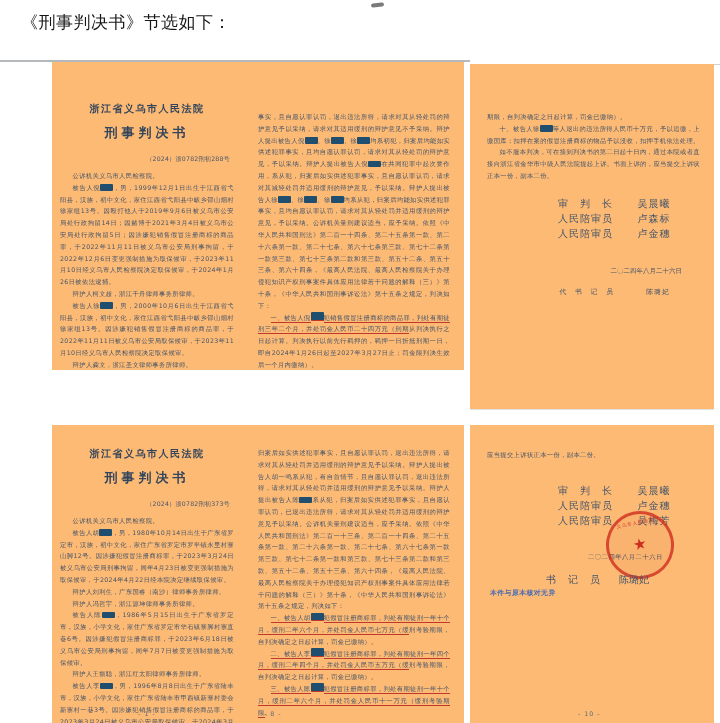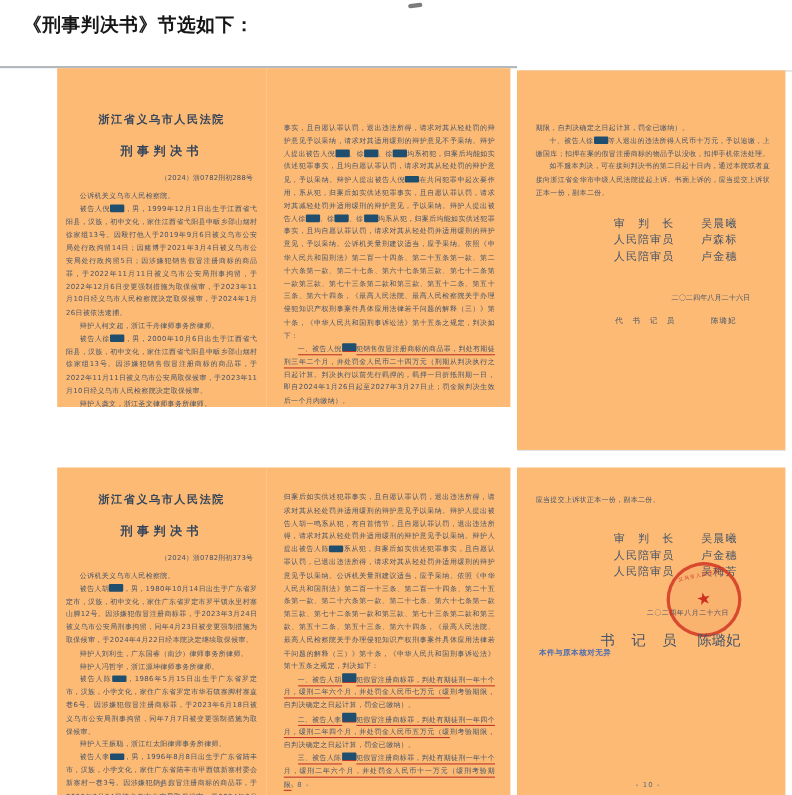--- a/index.html
+++ b/index.html
@@ -3,36 +3,36 @@
 <meta charset="utf-8">
 <style>
   html,body{margin:0;padding:0;}
   body{
     width:720px;height:723px;position:relative;overflow:hidden;
     background:#ffffff;
     font-family:"DejaVu Sans","Liberation Sans",sans-serif;
   }
   .title{
     position:absolute;left:21px;top:11px;margin:0;
-    font-size:17px;font-weight:700;color:#161616;letter-spacing:.5px;
+    font-size:17px;font-weight:400;color:#161616;letter-spacing:.5px;
   }
   .artifact{position:absolute;left:371px;top:3px;width:13px;height:4px;background:#5a5a5a;border-radius:2px;transform:rotate(-7deg);opacity:.8;}
   .edge1{position:absolute;left:0;top:60px;width:470px;height:2px;background:#b6b9bc;}
   .edge2{position:absolute;left:473px;top:64px;width:247px;height:1px;background:#cfd2d4;}
 
   .page{position:absolute;background:#fdba74;color:#44546a;box-sizing:border-box;overflow:hidden;}
   #pgA{left:52px;top:62px;width:190px;height:308px;padding:40px 8px 0;}
   #pgB{left:242px;top:62px;width:222px;height:308px;padding:43px 14px 0 16px;}
   #pgC{left:470px;top:64px;width:244px;height:346px;padding:41px 14px 0 17px;border-bottom:1px solid #e1e1e1;}
   #pgD{left:52px;top:425px;width:190px;height:298px;padding:22px 8px 0;}
   #pgE{left:242px;top:425px;width:222px;height:298px;padding:16px 14px 0 16px;}
   #pgF{left:470px;top:425px;width:244px;height:298px;padding:18px 14px 0 17px;}
 
   .court{text-align:center;font-size:10px;font-weight:700;color:#33455c;letter-spacing:1.5px;}
-  .doctype{text-align:center;font-size:11px;font-weight:700;color:#33455c;letter-spacing:4px;margin-top:14px;}
+  .doctype{text-align:center;font-size:13px;font-weight:700;color:#33455c;letter-spacing:4px;margin-top:8px;}
   .caseno{text-align:right;font-size:6.2px;margin-top:13px;padding-right:4px;letter-spacing:.2px;}
   .body{margin-top:6px;}
   .para{font-size:6.3px;line-height:11.8px;text-align:justify;letter-spacing:.35px;}
   .para.ind{text-indent:2em;}
   .redact{display:inline-block;width:13px;height:6.5px;background:#1f4e6e;border-radius:1px;vertical-align:-1px;}
   .ul{border-bottom:1.3px solid #c0392b;padding-bottom:1px;}
   span.redact.ul{border-bottom:1.3px solid #c0392b;height:6.5px;}
 
   .jblock{margin-top:14px;padding-right:28px;}
   #pgF .jblock{margin-top:22px;}
@@ -42,21 +42,21 @@
   .jdate{text-align:right;margin-top:26px;padding-right:18px;font-size:6.5px;}
   .jclerk{display:flex;justify-content:flex-end;gap:26px;margin-top:11px;padding-right:24px;font-size:6.8px;}
 
   .fdate{position:absolute;left:118px;top:128px;width:112px;font-size:6.3px;letter-spacing:.5px;z-index:1;}
   .seal{position:absolute;left:136px;top:86px;width:62px;height:62px;border:3px solid rgba(206,44,30,.78);
         border-radius:50%;transform:rotate(-12deg);z-index:2;background:rgba(208,48,32,.06);}
   .seal .star{position:absolute;left:50%;top:50%;transform:translate(-50%,-54%);color:rgba(200,36,24,.92);font-size:15px;}
   .seal .stext{position:absolute;left:0;top:6px;width:100%;text-align:center;font-size:4.5px;
                color:rgba(200,36,24,.85);letter-spacing:1px;}
   .note{position:absolute;left:20px;top:131px;color:#4a6cb3;font-size:6.8px;font-weight:600;letter-spacing:.5px;z-index:3;margin-top:32px;}
-  .fclerk{position:absolute;left:76px;top:148px;display:flex;gap:18px;font-size:13px;z-index:3;}
+  .fclerk{position:absolute;left:76px;top:148px;display:flex;gap:18px;font-size:10px;z-index:3;}
   .pageno{position:absolute;bottom:6px;font-size:6.3px;color:#5a6b80;letter-spacing:1px;}
   #pgD .pageno{left:50%;transform:translateX(-50%);}
   #pgE .pageno{left:22px;}
   #pgF .pageno{left:108px;}
 </style>
 </head>
 <body>
 
 <h1 class="title">《刑事判决书》节选如下：</h1>
 <div class="artifact"></div>

